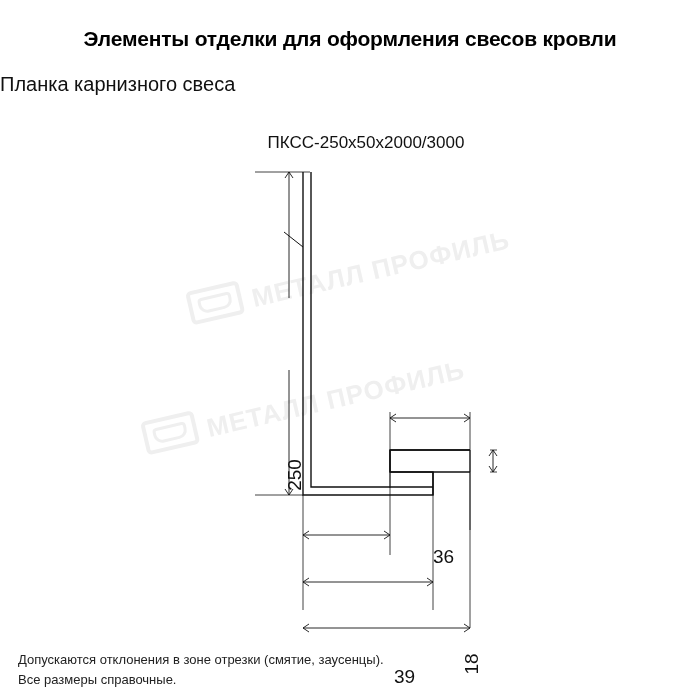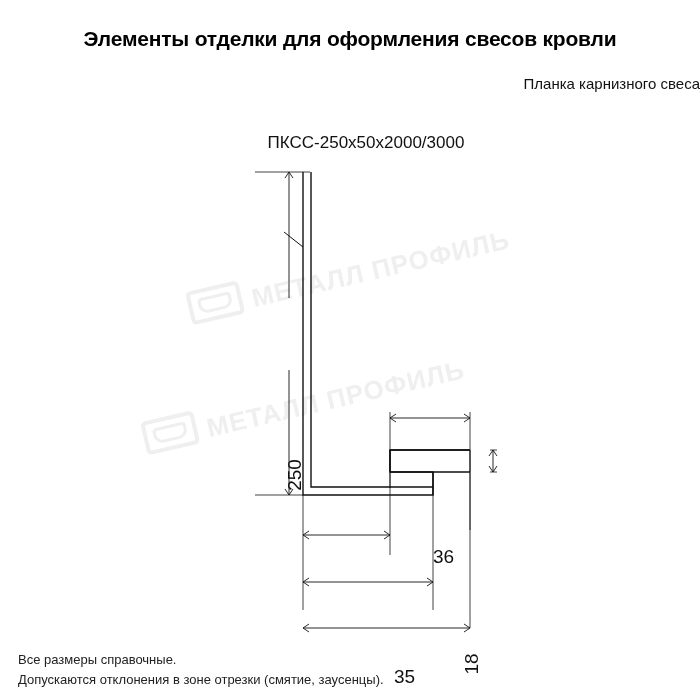--- a/index.html
+++ b/index.html
@@ -29,22 +29,22 @@
     font-size: 21px;
     font-weight: bold;
     letter-spacing: -0.2px;
     color: #000000;
   }
   .subtitle {
     position: absolute;
     top: 72px;
     left: 0;
     width: 700px;
-    text-align: right;
-    font-size: 15px;
+    text-align: left;
+    font-size: 20px;
     line-height: 24px;
     color: #111111;
   }
   .code {
     position: absolute;
     top: 133px;
     left: 0;
     width: 700px;
     text-align: center;
     font-size: 17px;
@@ -225,22 +225,22 @@
         <path d="M 309 474 L 303 478 L 309 482"></path>
         <path d="M 464 474 L 470 478 L 464 482"></path>
         <path d="M 470 322 L 470 478" stroke-width="0.8"></path>
       </g>
     </svg>
 
 
     <div class="dim dim-250">250</div>
     <div class="dim dim-36">36</div>
     <div class="dim dim-18">18</div>
-    <div class="dim dim-21">35</div>
+    <div class="dim dim-21">39</div>
 
   </div>
 
   <div class="footnotes">
+    <div>Допускаются отклонения в зоне отрезки (смятие, заусенцы).</div>
     <div>Все размеры справочные.</div>
-    <div>Допускаются отклонения в зоне отрезки (смятие, заусенцы).</div>
   </div>
 
 </div>
 
 </body></html>

